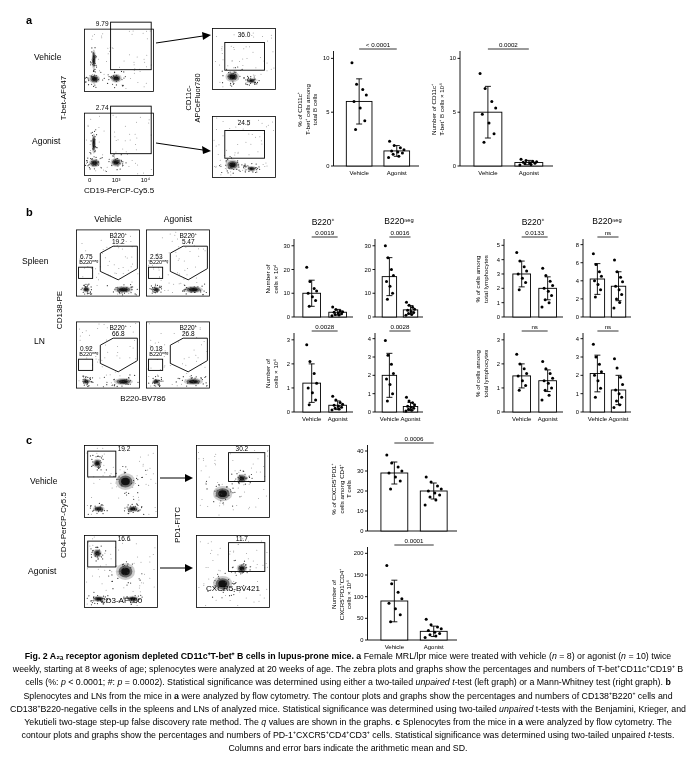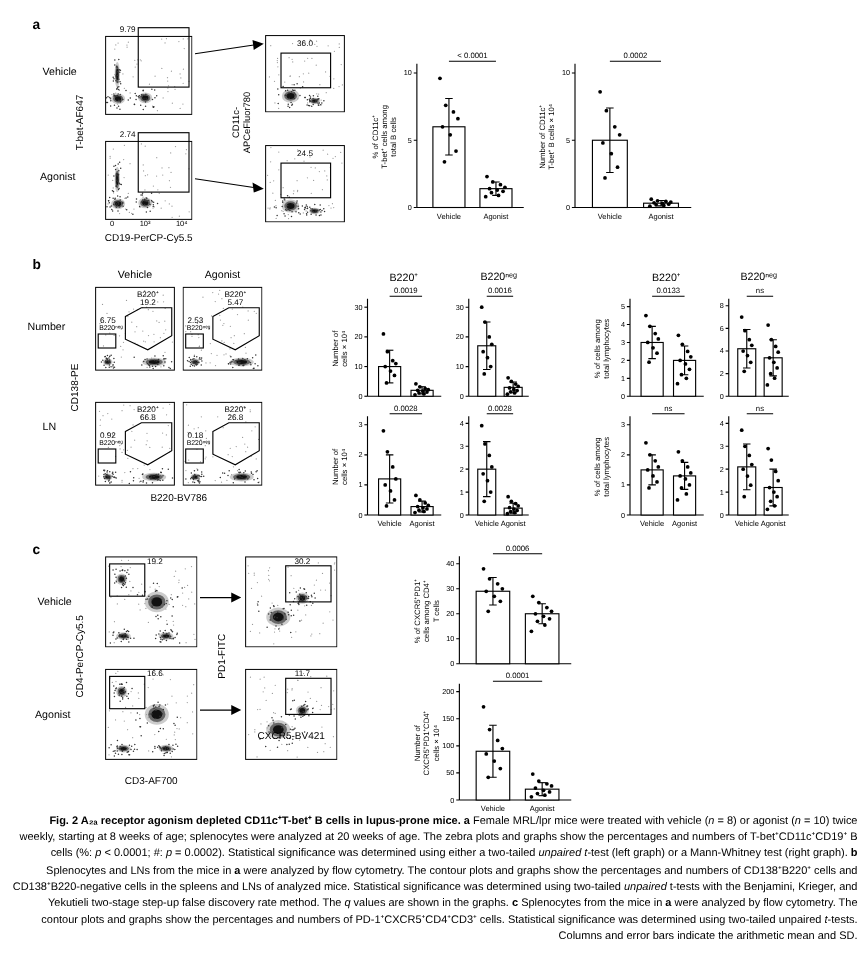--- a/index.html
+++ b/index.html
@@ -8,21 +8,21 @@
   .abs { position:absolute; }
   .panel-label { position:absolute; font-weight:bold; font-size:11px; }
   .small { position:absolute; font-size:8.5px; }
   .hdr { position:absolute; font-size:8.5px; text-align:center; }
   .axlab { position:absolute; font-size:8px; text-align:center; }
   .rot { position:absolute; display:flex; align-items:center; justify-content:center;
          transform:rotate(-90deg); font-size:8px; text-align:center; line-height:1.15; }
   .rot .lines div { font-size:7.5px; }
   .ticks { position:absolute; display:flex; justify-content:space-between; font-size:6px; }
   .flow, .chart { position:absolute; }
-  .cap { position:absolute; font-size:8.8px; line-height:1.5; text-align:right; }
+  .cap { position:absolute; font-size:8.8px; line-height:1.5; text-align:center; }
   .cap .b { font-weight:bold; }
   .cap .i { font-style:italic; }
   svg text { font-family:"Liberation Sans", sans-serif; }
 </style>
 </head>
 <body>
 
 <div id="fig">
 
   <div class="panel-label" style="left:26px;top:14px">a</div>
@@ -705,21 +705,21 @@
         <circle cx="101.05199999999999" cy="124.38571428571429" r="1.5" fill="#000"></circle>
         <circle cx="89.892" cy="124.92380952380952" r="1.5" fill="#000"></circle>
         <text x="98.82" y="135" font-size="6" text-anchor="middle" fill="#000">Agonist</text>
         <line x1="57.9" y1="9" x2="98.82" y2="9" stroke="#000" stroke-width="0.8"></line>
         <text x="78.36" y="6.5" font-size="6.2" text-anchor="middle" fill="#000">0.0002</text>
       </svg></div>
 
   <div class="panel-label" style="left:26px;top:206px">b</div>
   <div class="hdr" style="left:76px;top:214px;width:64px">Vehicle</div>
   <div class="hdr" style="left:146px;top:214px;width:64px">Agonist</div>
-  <div class="small" style="left:22px;top:256px">Number</div>
+  <div class="small" style="left:22px;top:256px">Spleen</div>
   <div class="small" style="left:34px;top:336px">LN</div>
   <div class="rot" style="left:30px;top:305px;width:60px;height:10px">CD138-PE</div>
 
   <div class="flow" style="left:76px;top:228px;width:64px;height:70px"><svg width="64" height="70">
         <rect x="0.5" y="1.9" width="63" height="66.2" fill="#fff" stroke="#000" stroke-width="0.8"></rect>
         <circle cx="52.7608024691358" cy="65.44453017832647" r="0.5" fill="#999"></circle>
         <circle cx="11.807613168724279" cy="38.46478395061728" r="0.5" fill="#999"></circle>
         <circle cx="38.94084362139918" cy="44.970634430727024" r="0.5" fill="#999"></circle>
         <circle cx="6.012345679012346" cy="15.520106310013718" r="0.5" fill="#999"></circle>
         <circle cx="55.98508230452675" cy="53.88603909465021" r="0.5" fill="#999"></circle>
@@ -2231,21 +2231,21 @@
 
   <svg class="abs" style="left:159px;top:472px" width="36" height="12">
     <line x1="1" y1="6" x2="27" y2="6" stroke="#000" stroke-width="1"></line>
     <polygon points="34,6 26,2 26,10" fill="#000"></polygon>
   </svg>
   <svg class="abs" style="left:159px;top:562px" width="36" height="12">
     <line x1="1" y1="6" x2="27" y2="6" stroke="#000" stroke-width="1"></line>
     <polygon points="34,6 26,2 26,10" fill="#000"></polygon>
   </svg>
 
-  <div class="axlab" style="left:84px;top:620px;width:74px">CD3-AF700</div>
+  <div class="axlab" style="left:84px;top:596px;width:74px">CD3-AF700</div>
   <div class="axlab" style="left:188px;top:584px;width:90px">CXCR5-BV421</div>
 
   <div class="chart" style="left:330px;top:434px;width:130px;height:100px"><svg width="130" height="100">
         <line x1="37.5" y1="11" x2="37.5" y2="97" stroke="#000" stroke-width="0.9"></line>
         <line x1="37.5" y1="97" x2="127" y2="97" stroke="#000" stroke-width="0.9"></line>
         <line x1="35" y1="97" x2="37.5" y2="97" stroke="#000" stroke-width="0.9"></line>
         <text x="33.5" y="99" font-size="5.8" text-anchor="end" fill="#000">0</text>
         <line x1="35" y1="77" x2="37.5" y2="77" stroke="#000" stroke-width="0.9"></line>
         <text x="33.5" y="79" font-size="5.8" text-anchor="end" fill="#000">10</text>
         <line x1="35" y1="57" x2="37.5" y2="57" stroke="#000" stroke-width="0.9"></line>

